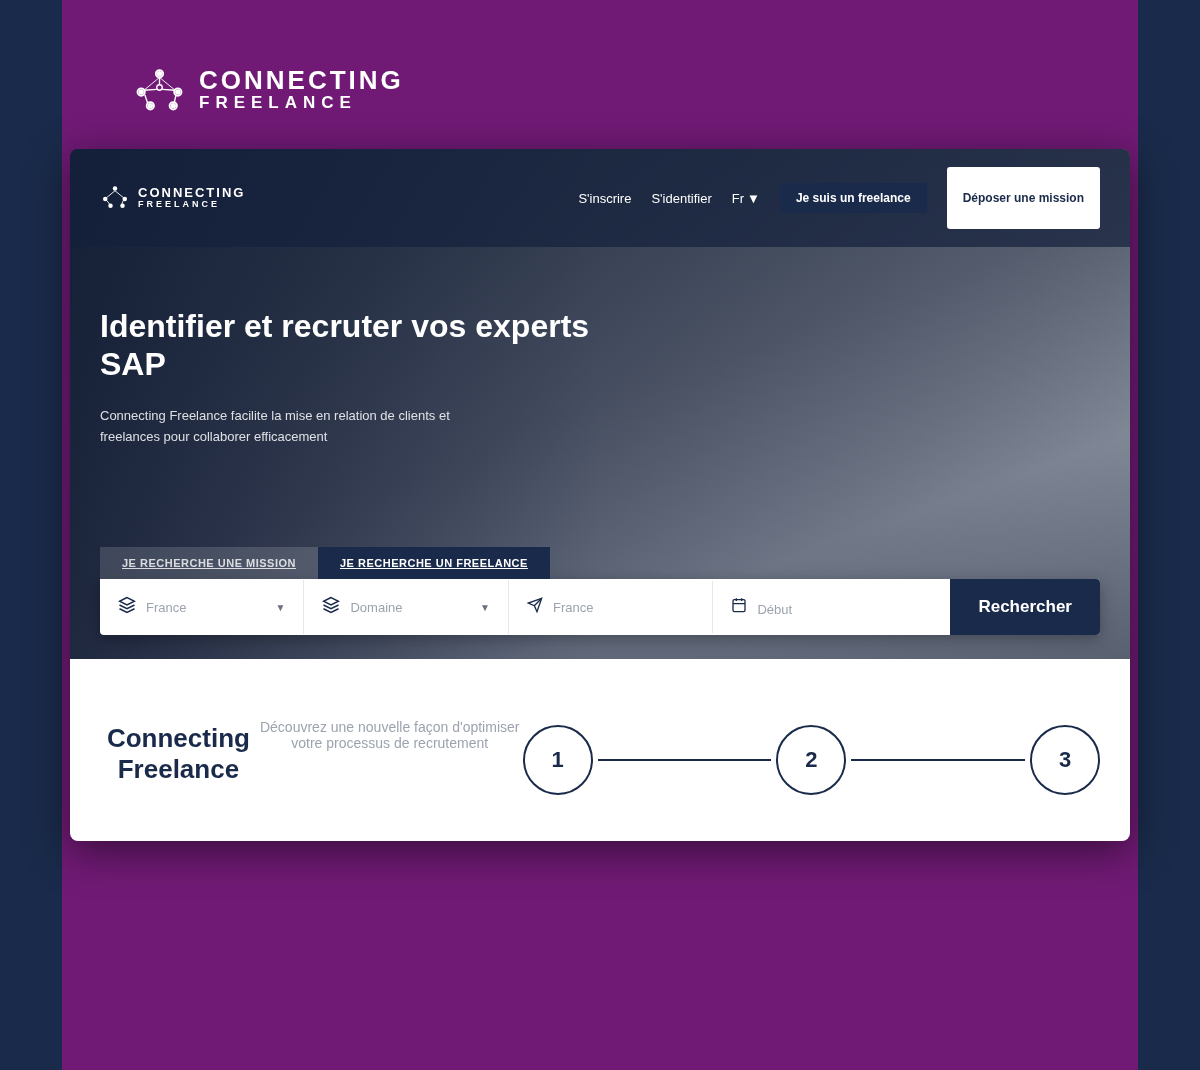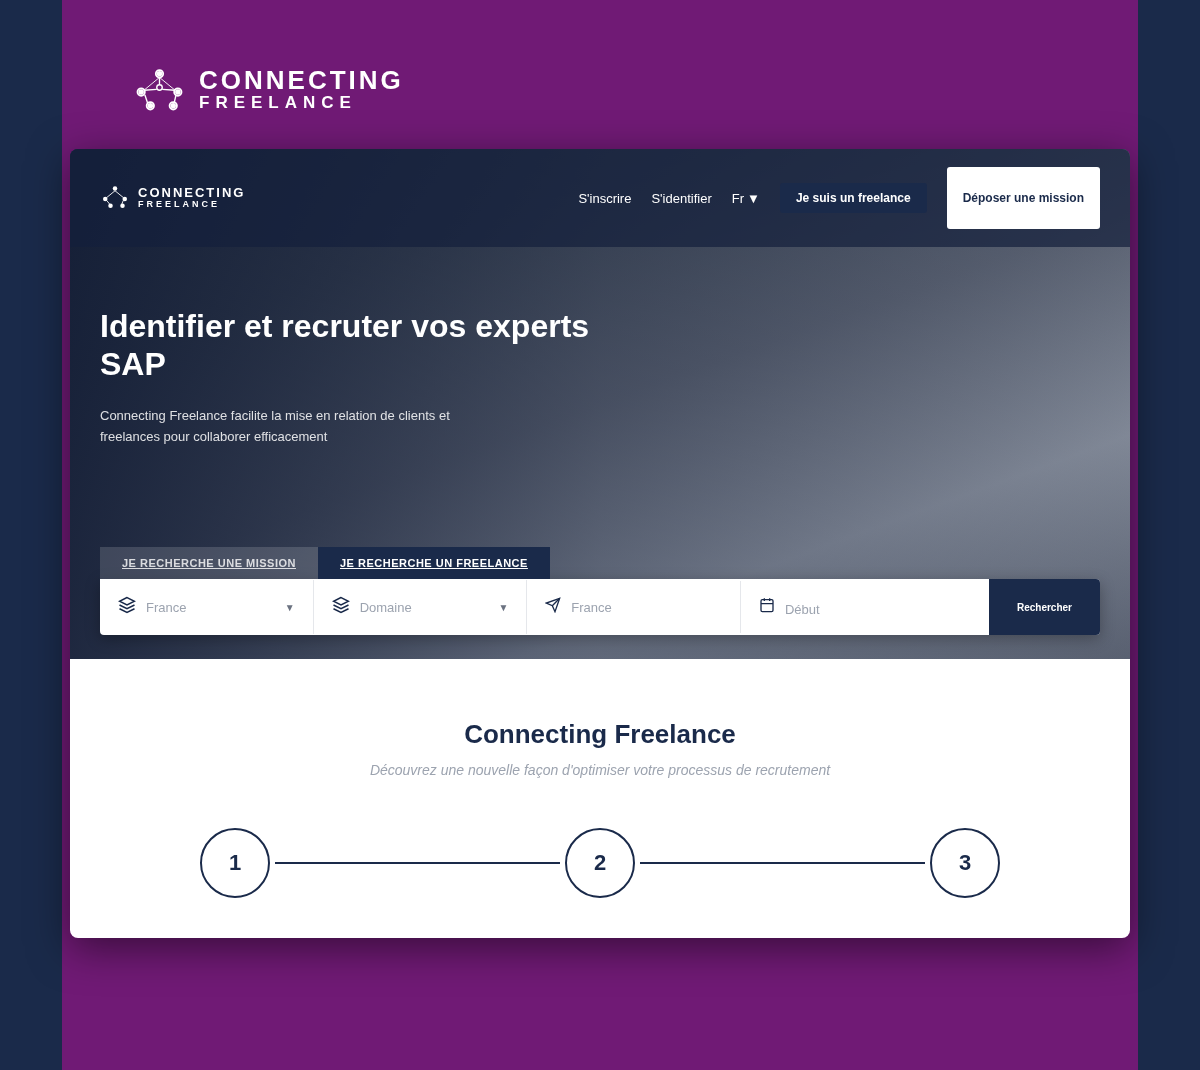--- a/index.html
+++ b/index.html
@@ -295,50 +295,49 @@
       gap: 10px;
       cursor: pointer;
     }
 
     .search-btn {
       background-color: #1a2a4a;
       color: white;
       border: none;
       padding: 0 28px;
       height: 56px;
-      font-size: 10px;
+      font-size: 17px;
       font-weight: 600;
       cursor: pointer;
       white-space: nowrap;
     }
 
     
     .white-section {
       width: 1060px;
       background: white;
       padding: 60px 30px 40px 30px;
       display: flex;
-      flex-direction: column;
+      flex-direction: row;
       align-items: center;
     }
 
     .section-title {
       color: #1a2a4a;
       font-size: 26px;
       font-weight: 700;
       text-align: center;
       margin-bottom: 12px;
     }
 
     .section-subtitle {
       color: #9ca3af;
       font-size: 14px;
       text-align: center;
       margin-bottom: 50px;
-      font-style: italic;
     }
 
     
     .steps-row {
       display: flex;
       align-items: center;
       justify-content: center;
       gap: 0;
       width: 100%;
       max-width: 800px;

